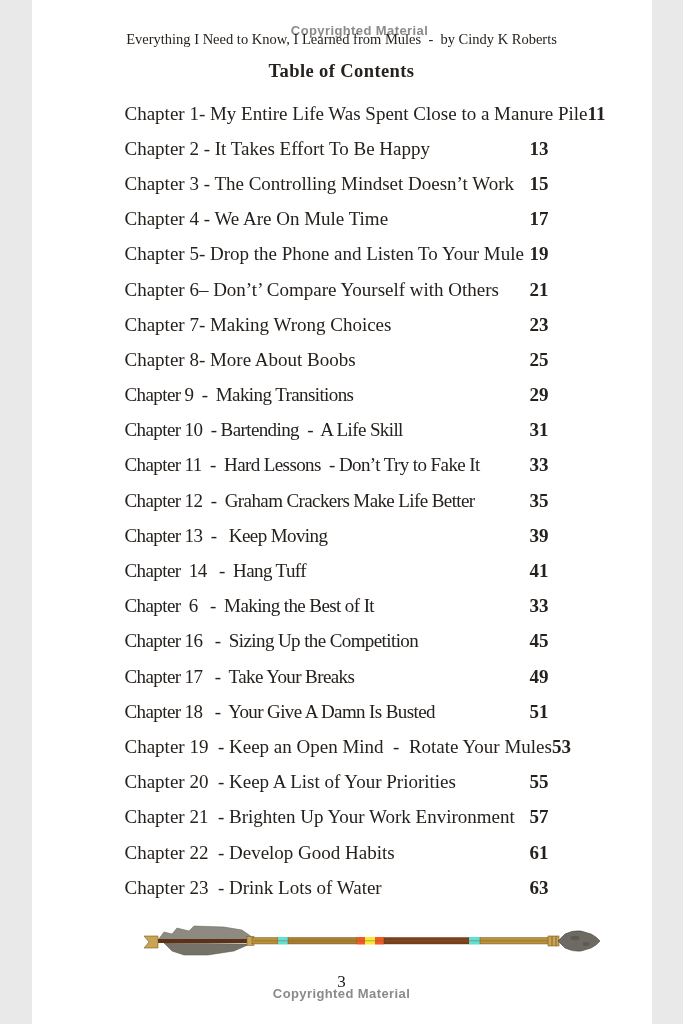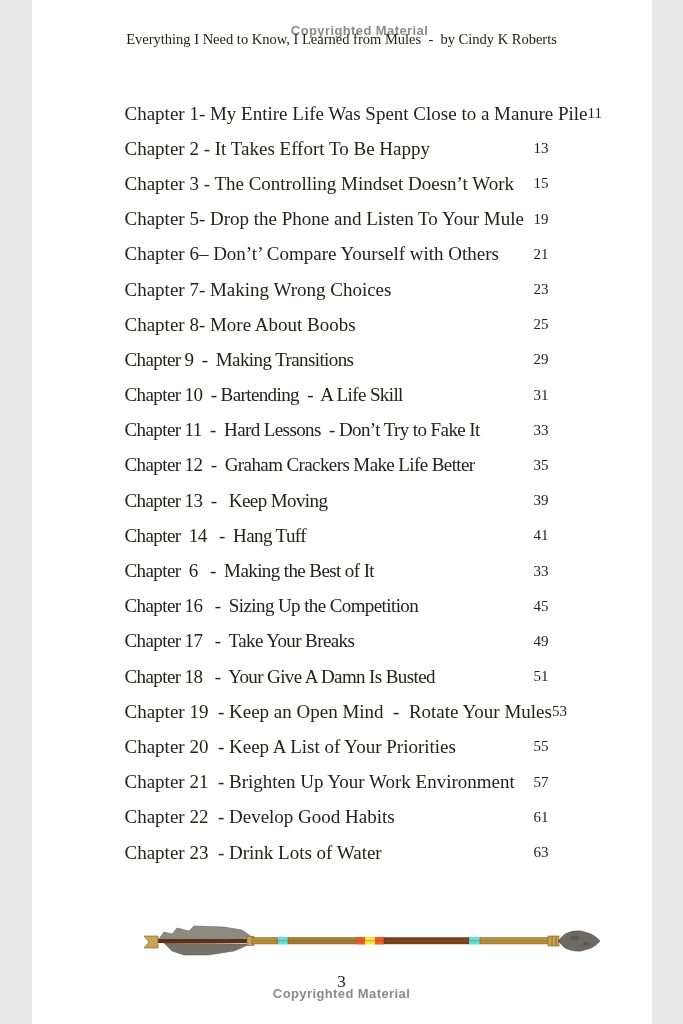--- a/index.html
+++ b/index.html
@@ -50,55 +50,60 @@
   }
   .toc-label{
     font-size:19px;
     white-space:pre;
   }
   .toc-row.condensed .toc-label{
     letter-spacing:-0.6px;
     text-align:center;
   }
   .toc-page{
-    font-size:15px;
-    font-weight:normal;
+    font-size:19px;
+    font-weight:bold;
   }
   .arrow-divider{
     position:absolute;left:112px;top:924px;
     width:458px;height:34px;
   }
   .page-number{
     position:absolute;top:972px;left:0;right:0;
     text-align:center;
     font-size:17px;
   }
 </style>
 </head>
 <body>
 
 <div class="page" style="--text: #26211d; --watermark: #8a8a8a;">
 
   <div class="watermark top">Copyrighted Material</div>
 
   <div class="header-line">Everything I Need to Know, I Learned from Mules  -  by Cindy K Roberts</div>
 
+  <h1 class="page-title">Table of Contents</h1>
 
   <div class="toc">
       <div class="toc-row">
         <span class="toc-label">Chapter 1- My Entire Life Was Spent Close to a Manure Pile</span>
         <span class="toc-page">11</span>
       </div>
       <div class="toc-row">
         <span class="toc-label">Chapter 2 - It Takes Effort To Be Happy</span>
         <span class="toc-page">13</span>
       </div>
       <div class="toc-row">
         <span class="toc-label">Chapter 3 - The Controlling Mindset Doesn’t Work</span>
         <span class="toc-page">15</span>
+      </div>
+      <div class="toc-row">
+        <span class="toc-label">Chapter 4 - We Are On Mule Time</span>
+        <span class="toc-page">17</span>
       </div>
       <div class="toc-row">
         <span class="toc-label">Chapter 5- Drop the Phone and Listen To Your Mule</span>
         <span class="toc-page">19</span>
       </div>
       <div class="toc-row">
         <span class="toc-label">Chapter 6– Don’t’ Compare Yourself with Others</span>
         <span class="toc-page">21</span>
       </div>
       <div class="toc-row">

